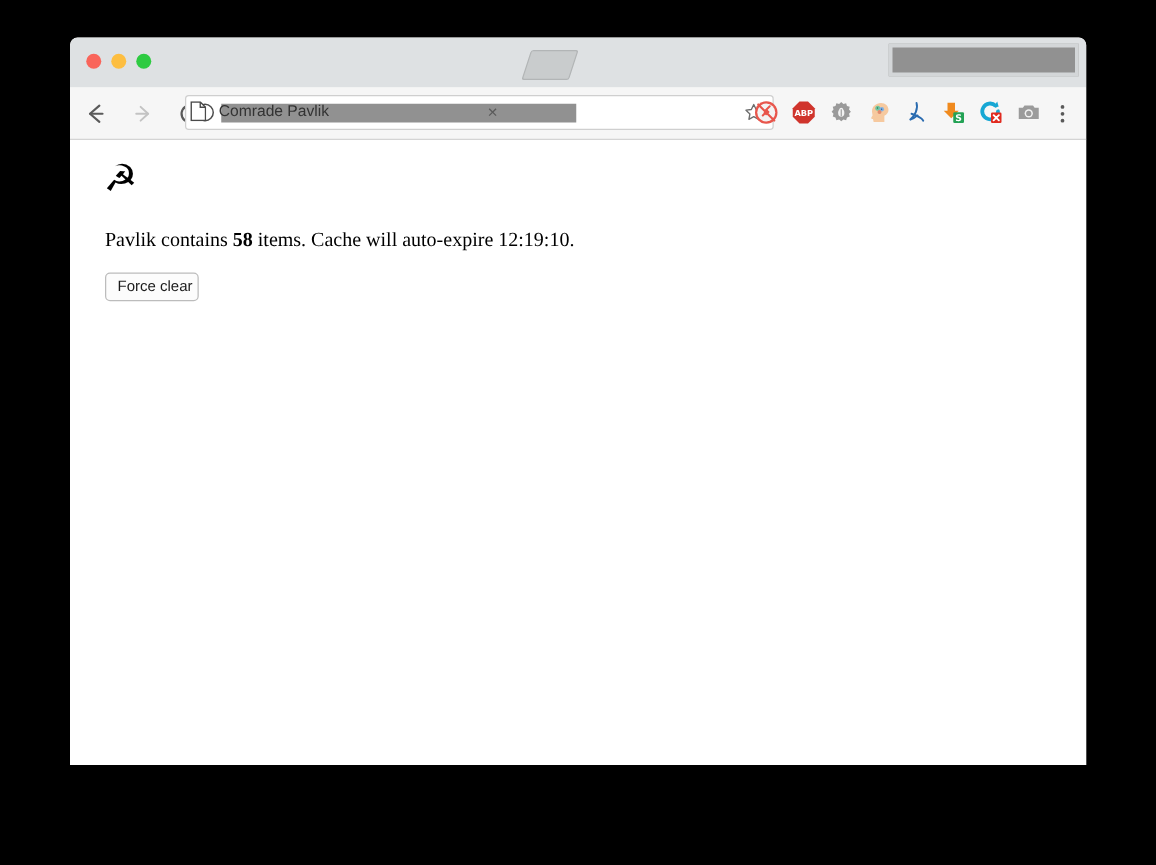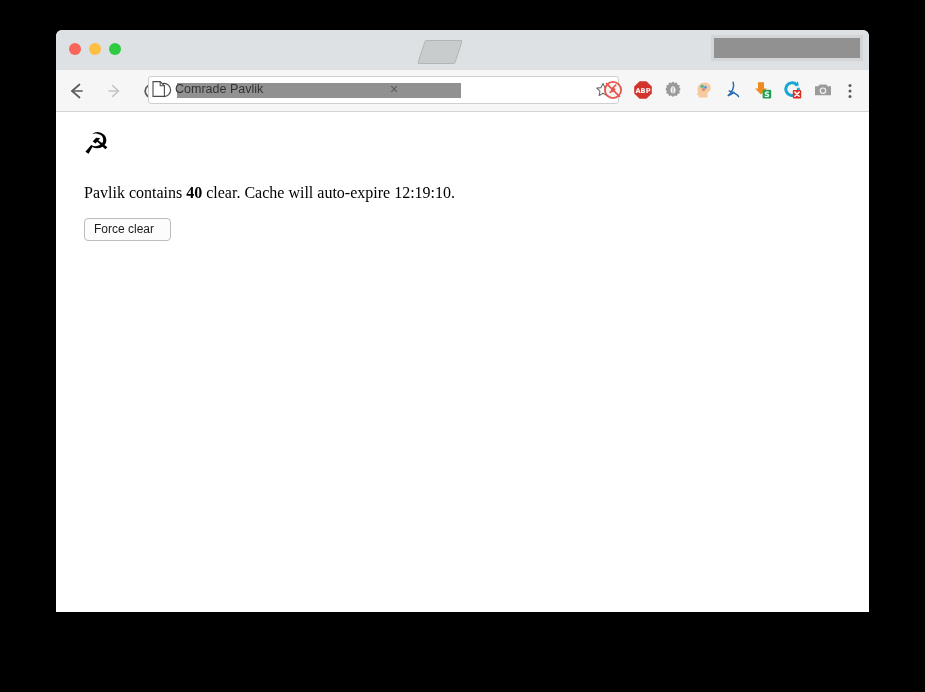--- a/index.html
+++ b/index.html
@@ -249,21 +249,21 @@
     font-family: "Liberation Serif", "DejaVu Serif", serif;
     font-size: 16px;
     line-height: 19px;
     color: #000000;
   }
   #cache-status b { font-weight: bold; }
   #force-clear-button {
     position: absolute;
     left: 28px;
     top: 106px;
-    padding: 3px 16px 4px 9px;
+    padding: 3px 4px 4px 9px;
     font-family: "Liberation Sans", sans-serif;
     font-size: 12px;
     line-height: 14px;
     color: #1b1b1b;
     background: #fcfcfc;
     border: 1px solid #bcbcbc;
     border-radius: 4px;
     cursor: pointer;
   }
 </style>
@@ -413,18 +413,18 @@
         <circle cx="9" cy="12" r="1.5" fill="#5a5a5a"></circle>
         <circle cx="9" cy="17.5" r="1.5" fill="#5a5a5a"></circle>
       </svg>
     </span>
   </div>
 
   <div id="page-content">
 
     <div id="page-logo">☭</div>
 
-    <div id="cache-status"><span>Pavlik contains </span><b>40</b><span> clear. Cache will auto-expire </span><span>12:19:10</span><span>.</span></div>
+    <div id="cache-status"><span>Pavlik contains </span><b>58</b><span> items. Cache will auto-expire </span><span>12:19:10</span><span>.</span></div>
 
     <button id="force-clear-button">Force clear</button>
   </div>
 
 </div>
 
 </body></html>

